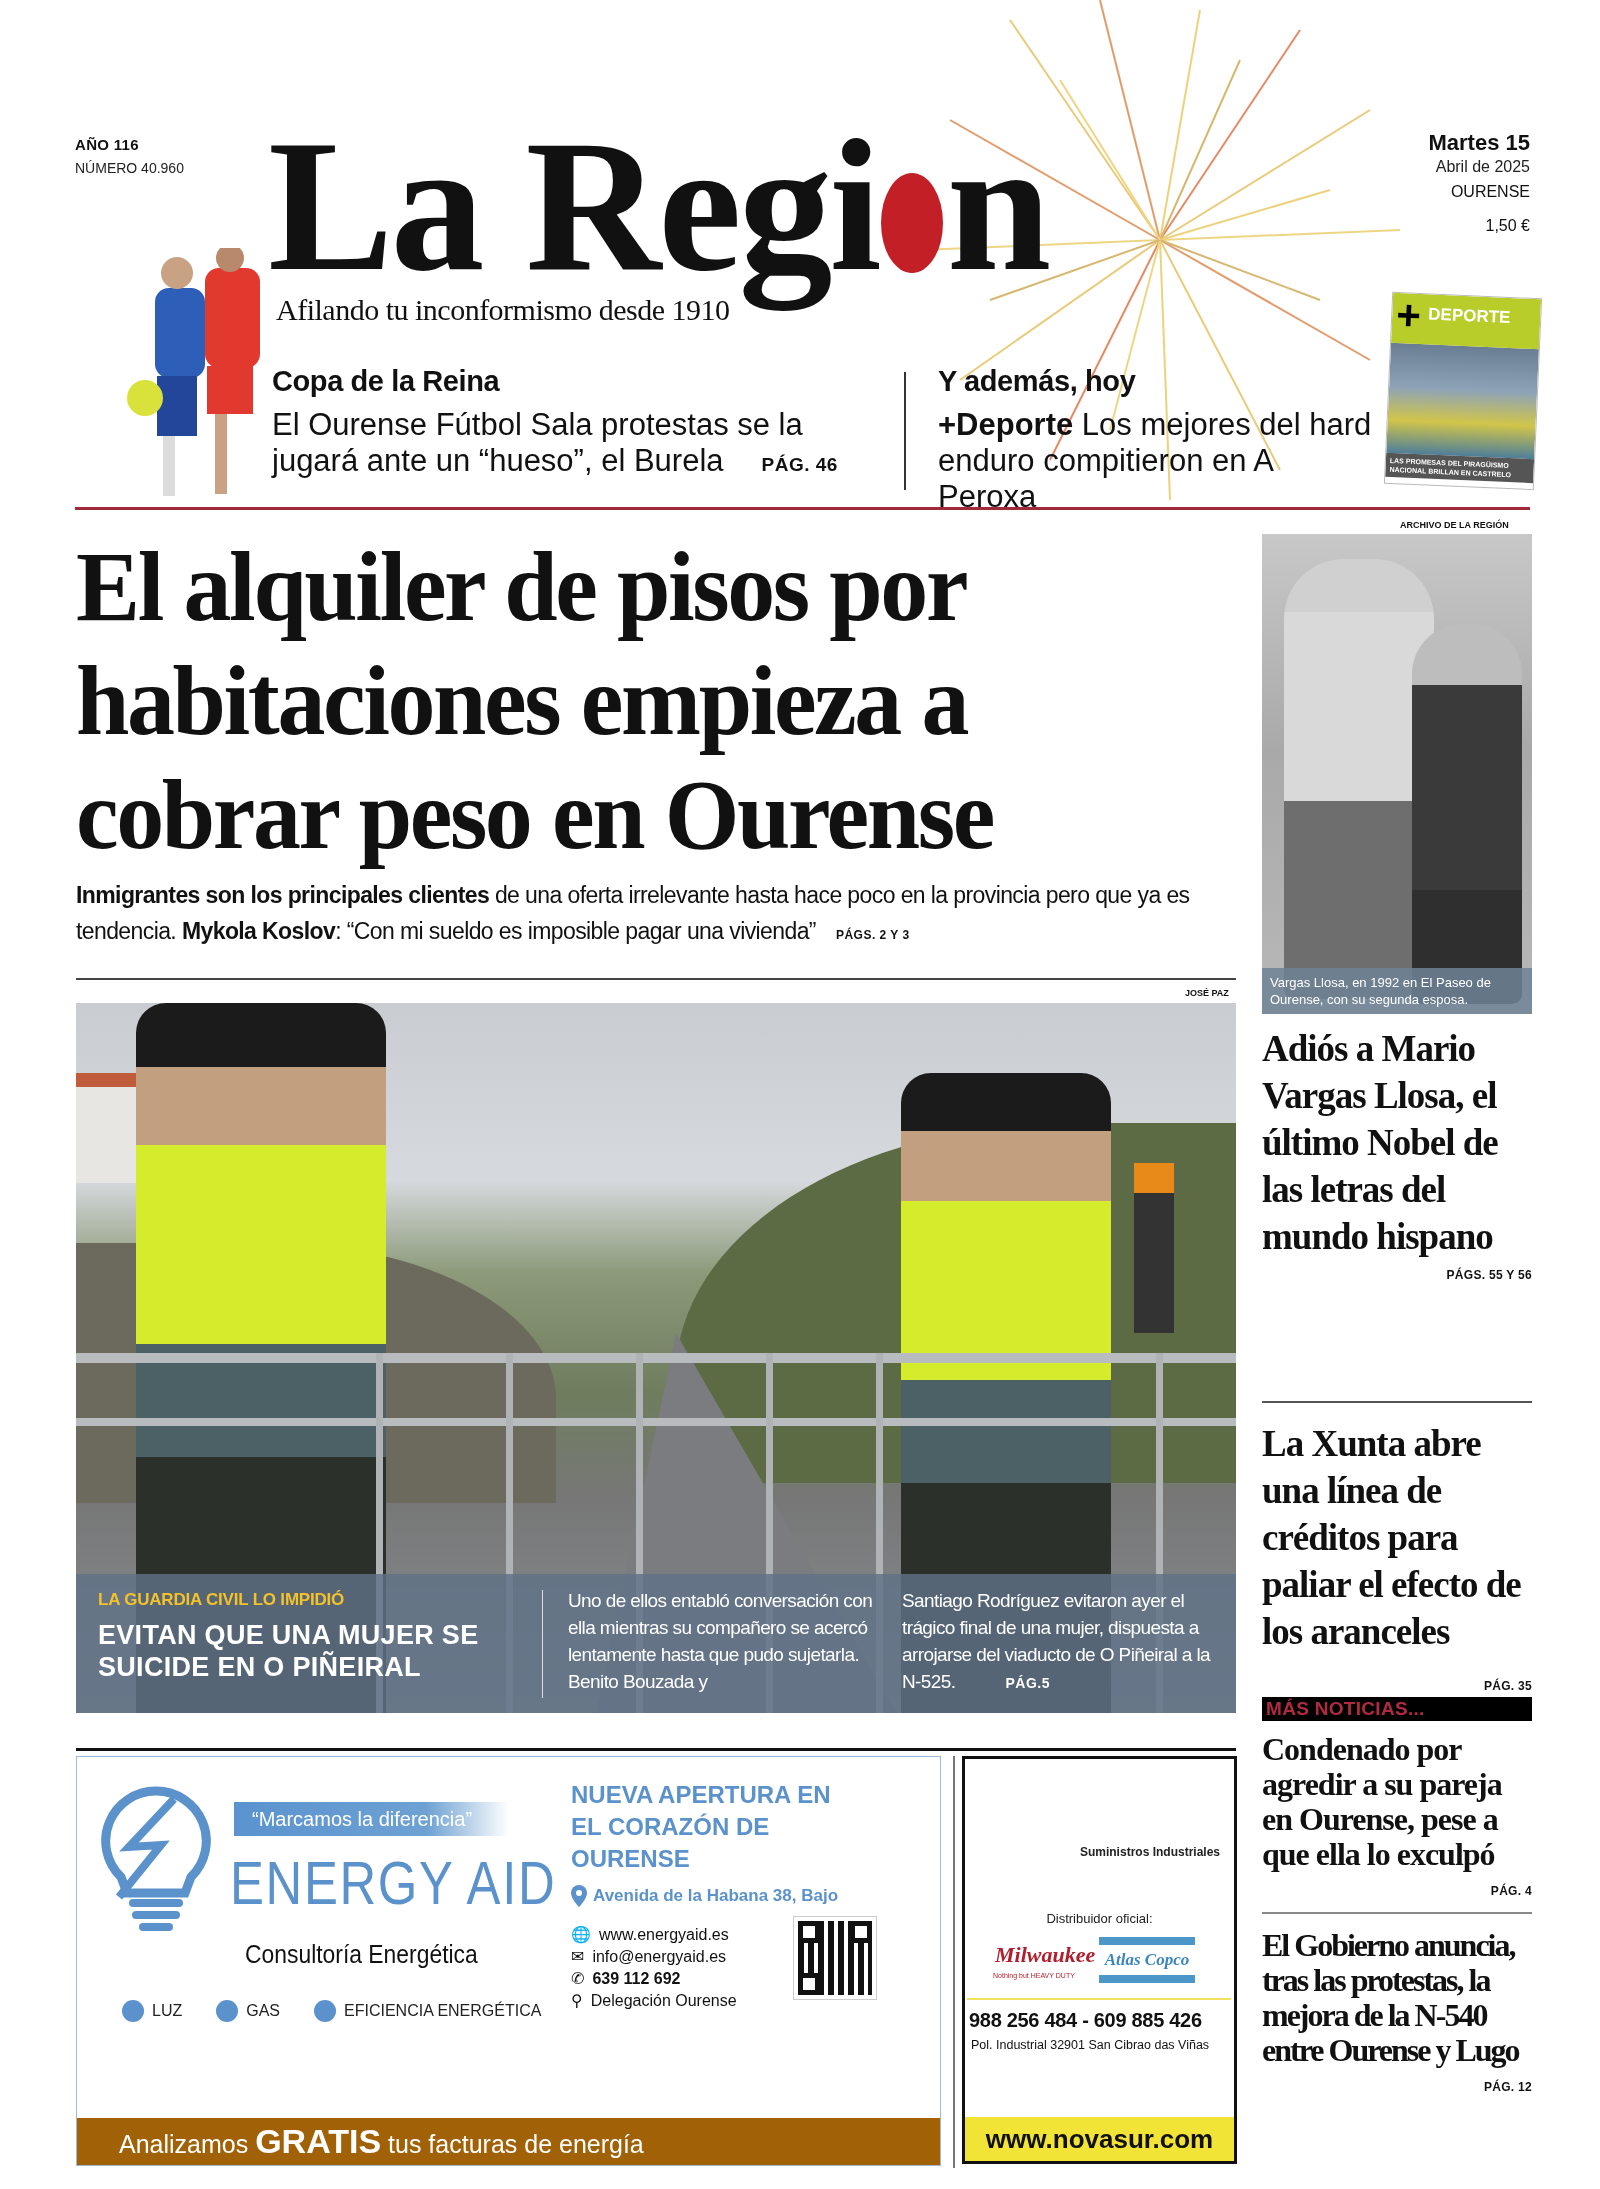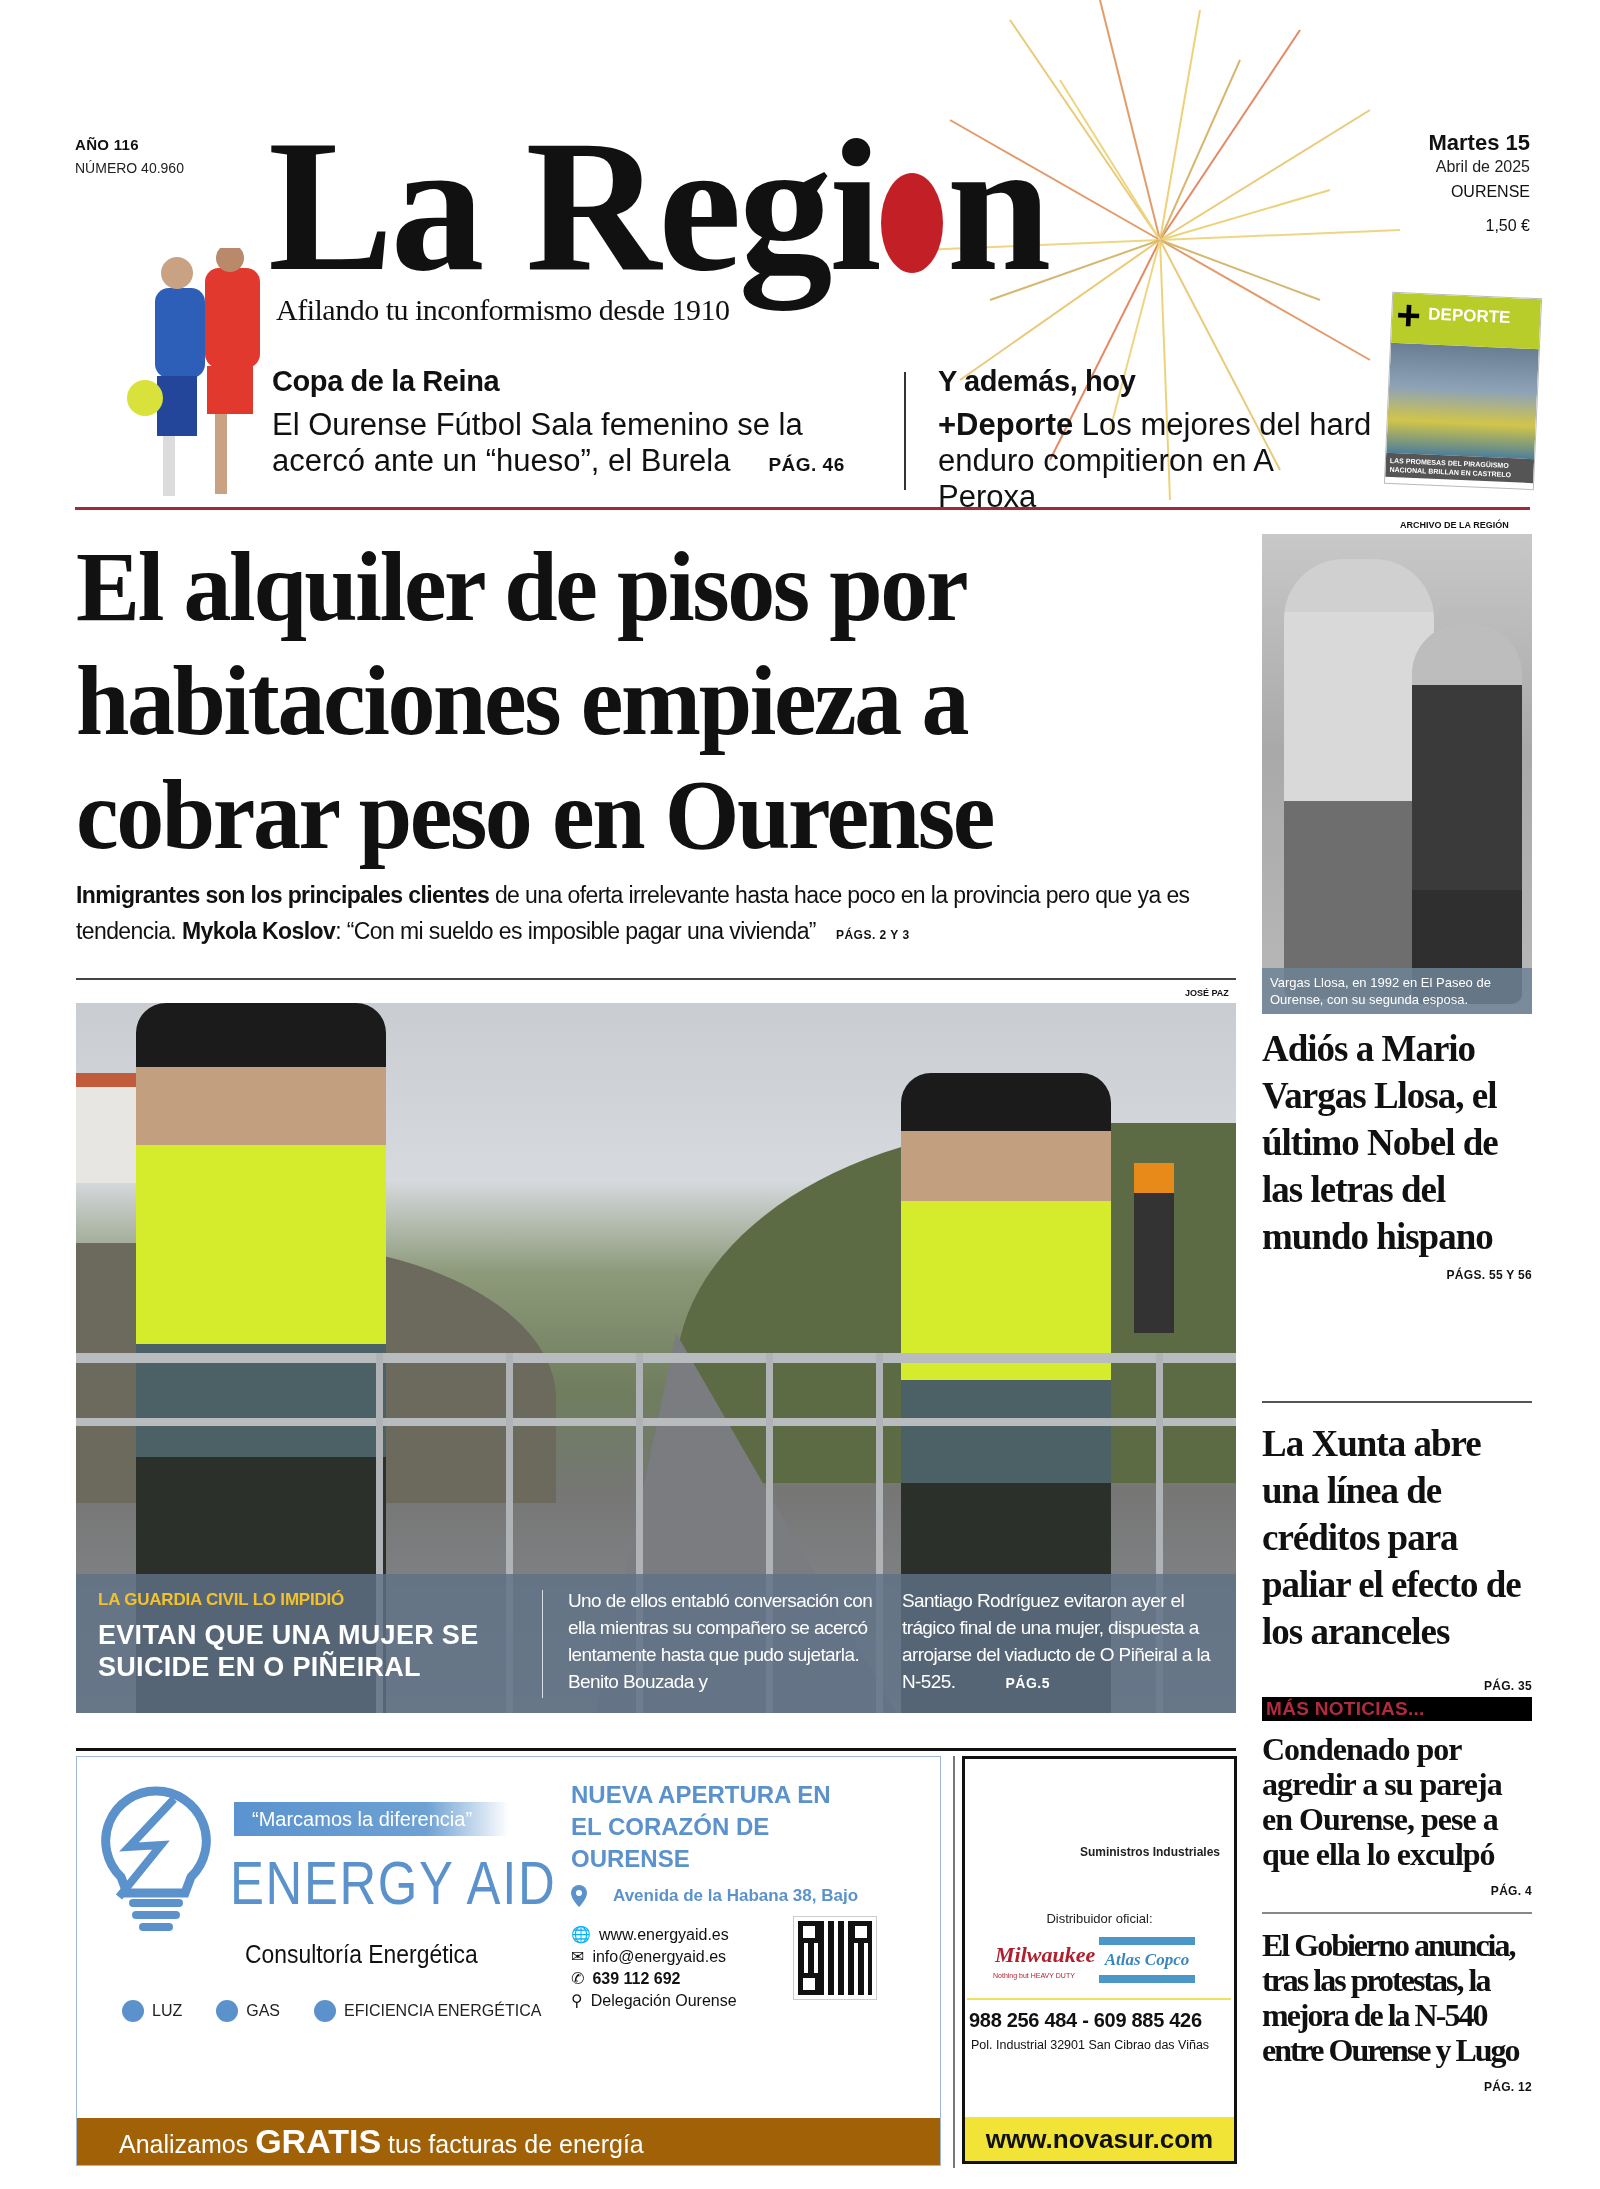--- a/index.html
+++ b/index.html
@@ -104,21 +104,21 @@
   .ad-energy { left: 76px; top: 1756px; width: 865px; height: 410px; border: 1px solid #9fb8d6; background: #fff; }
   .ad-energy .bulb { position: absolute; left: 22px; top: 28px; width: 115px; height: 150px; }
   .ea-slogan { position: absolute; left: 157px; top: 45px; width: 275px; height: 34px;
                background: linear-gradient(90deg,#5a93cf 0%,#6ea1d3 70%,#ffffff 100%); color: #fff; font-size: 20px; line-height: 34px; padding-left: 18px; }
   .ea-brand { position: absolute; left: 153px; top: 90px; color: #5b92cc; font-size: 62px; letter-spacing: 2px; transform: scaleX(.82); transform-origin: left; white-space: nowrap; }
   .ea-sub { position: absolute; left: 168px; top: 182px; font-size: 26px; color: #111; transform: scaleX(.88); transform-origin: left; white-space: nowrap; }
   .ea-services { position: absolute; left: 45px; top: 243px; display: flex; gap: 34px; font-size: 16px; color: #222; }
   .ea-service { display: flex; align-items: center; gap: 8px; }
   .ea-dot { width: 22px; height: 22px; border-radius: 50%; background: #5b92cc; display: inline-block; }
   .ea-open { position: absolute; left: 494px; top: 22px; color: #5b92cc; font-weight: bold; font-size: 24px; line-height: 32px; }
-  .ea-addr { position: absolute; left: 494px; top: 128px; color: #5b92cc; font-weight: bold; font-size: 17px; display: flex; align-items: center; gap: 26px; }
+  .ea-addr { position: absolute; left: 494px; top: 128px; color: #5b92cc; font-weight: bold; font-size: 17px; display: flex; align-items: center; gap: 6px; }
   .ea-contacts { position: absolute; left: 494px; top: 167px; font-size: 16px; line-height: 22px; color: #111; }
   .ea-contacts div { display: flex; align-items: center; gap: 8px; }
   .ea-contacts .phone { font-weight: bold; }
   .ea-qr { position: absolute; left: 717px; top: 160px; width: 82px; height: 82px; background:
            repeating-linear-gradient(90deg,#111 0 6px,#fff 6px 10px), #111; border: 4px solid #fff; outline: 1px solid #ccc; }
   .ea-qr .corner { position: absolute; width: 22px; height: 22px; border: 5px solid #111; background: #fff; }
   .ea-banner { position: absolute; left: 0; bottom: 0; width: 863px; height: 47px; background: #a16207; color: #fff;
                font-size: 25px; line-height: 47px; padding-left: 42px; white-space: nowrap; }
   .ea-banner b { font-size: 34px; font-weight: bold; }
 
@@ -190,21 +190,21 @@
     <rect x="110" y="20" width="55" height="100" rx="14" fill="#e2392f"></rect>
     <circle cx="135" cy="10" r="14" fill="#b88a6b"></circle>
     <rect x="112" y="118" width="46" height="48" fill="#e2392f"></rect>
     <rect x="120" y="166" width="12" height="80" fill="#c9a283"></rect>
     <circle cx="50" cy="150" r="18" fill="#d9e23a"></circle>
   </svg>
 
   <div class="abs teaser-left">
     <div class="teaser-kicker">Copa de la Reina</div>
     <div class="teaser-body">
-      <span>El Ourense Fútbol Sala femenino se la acercó ante un “hueso”, el Burela</span><span class="pag">PÁG. 46</span>
+      <span>El Ourense Fútbol Sala protestas se la jugará ante un “hueso”, el Burela</span><span class="pag">PÁG. 46</span>
     </div>
   </div>
   <div class="abs teaser-divider"></div>
   <div class="abs teaser-right">
     <div class="teaser-kicker">Y además, hoy</div>
     <div class="teaser-body">
       <b>+Deporte</b><span> Los mejores del hard enduro compitieron en A Peroxa</span>
     </div>
   </div>
 

